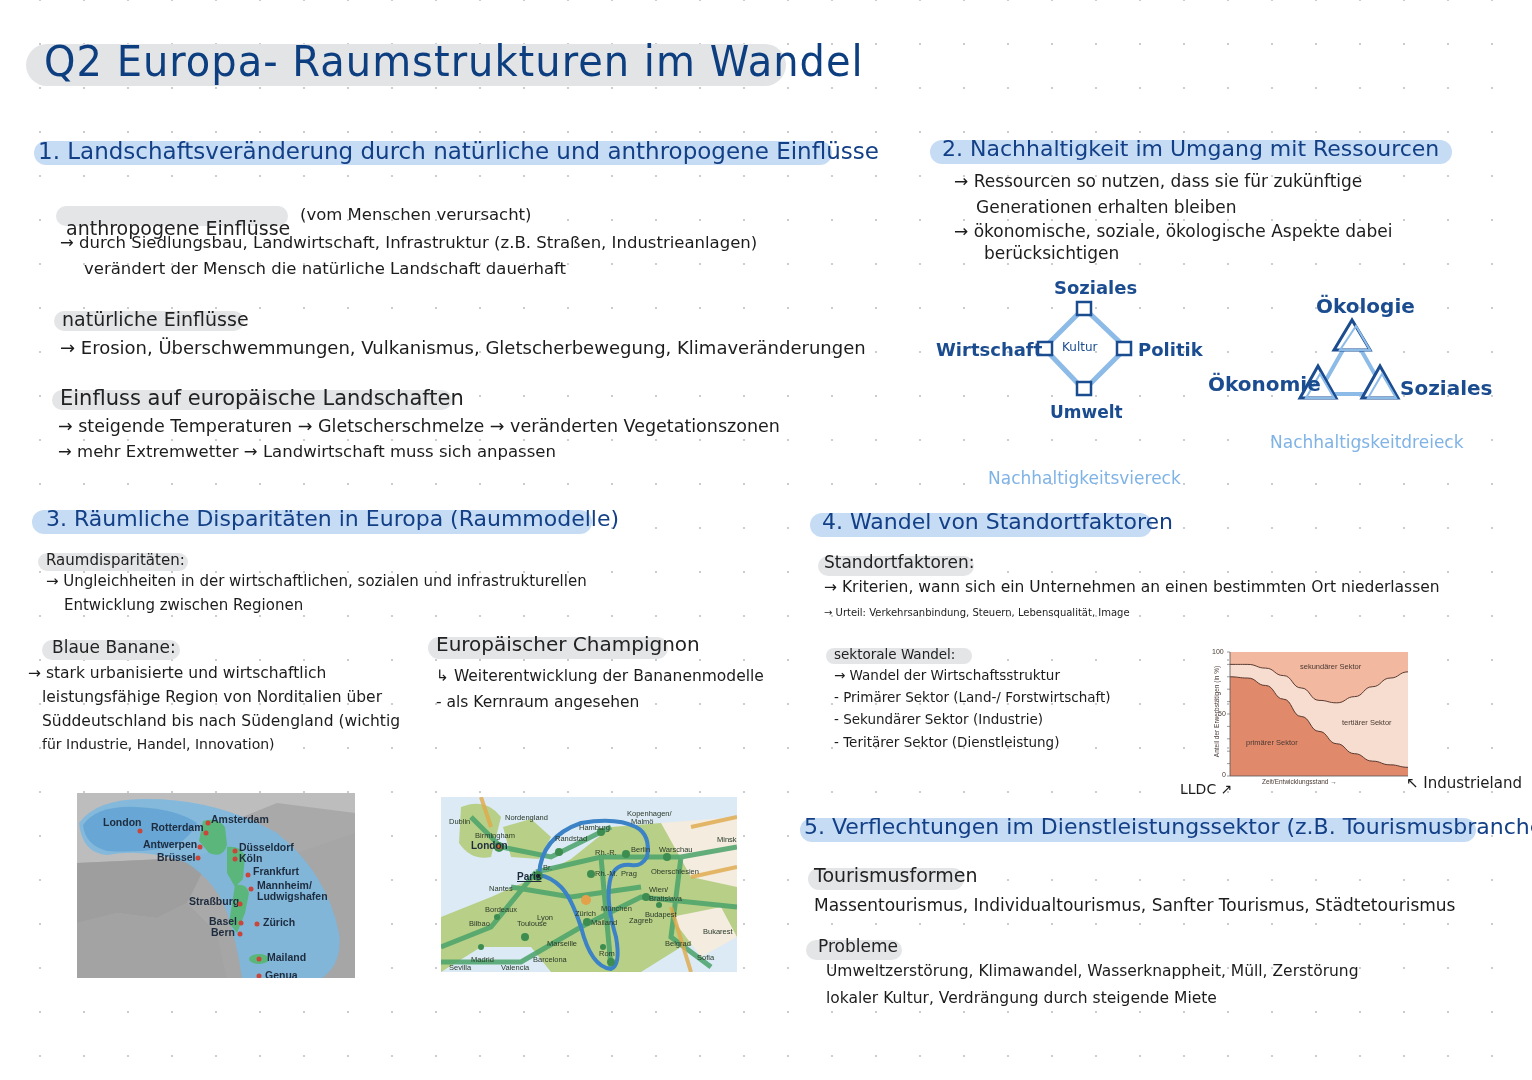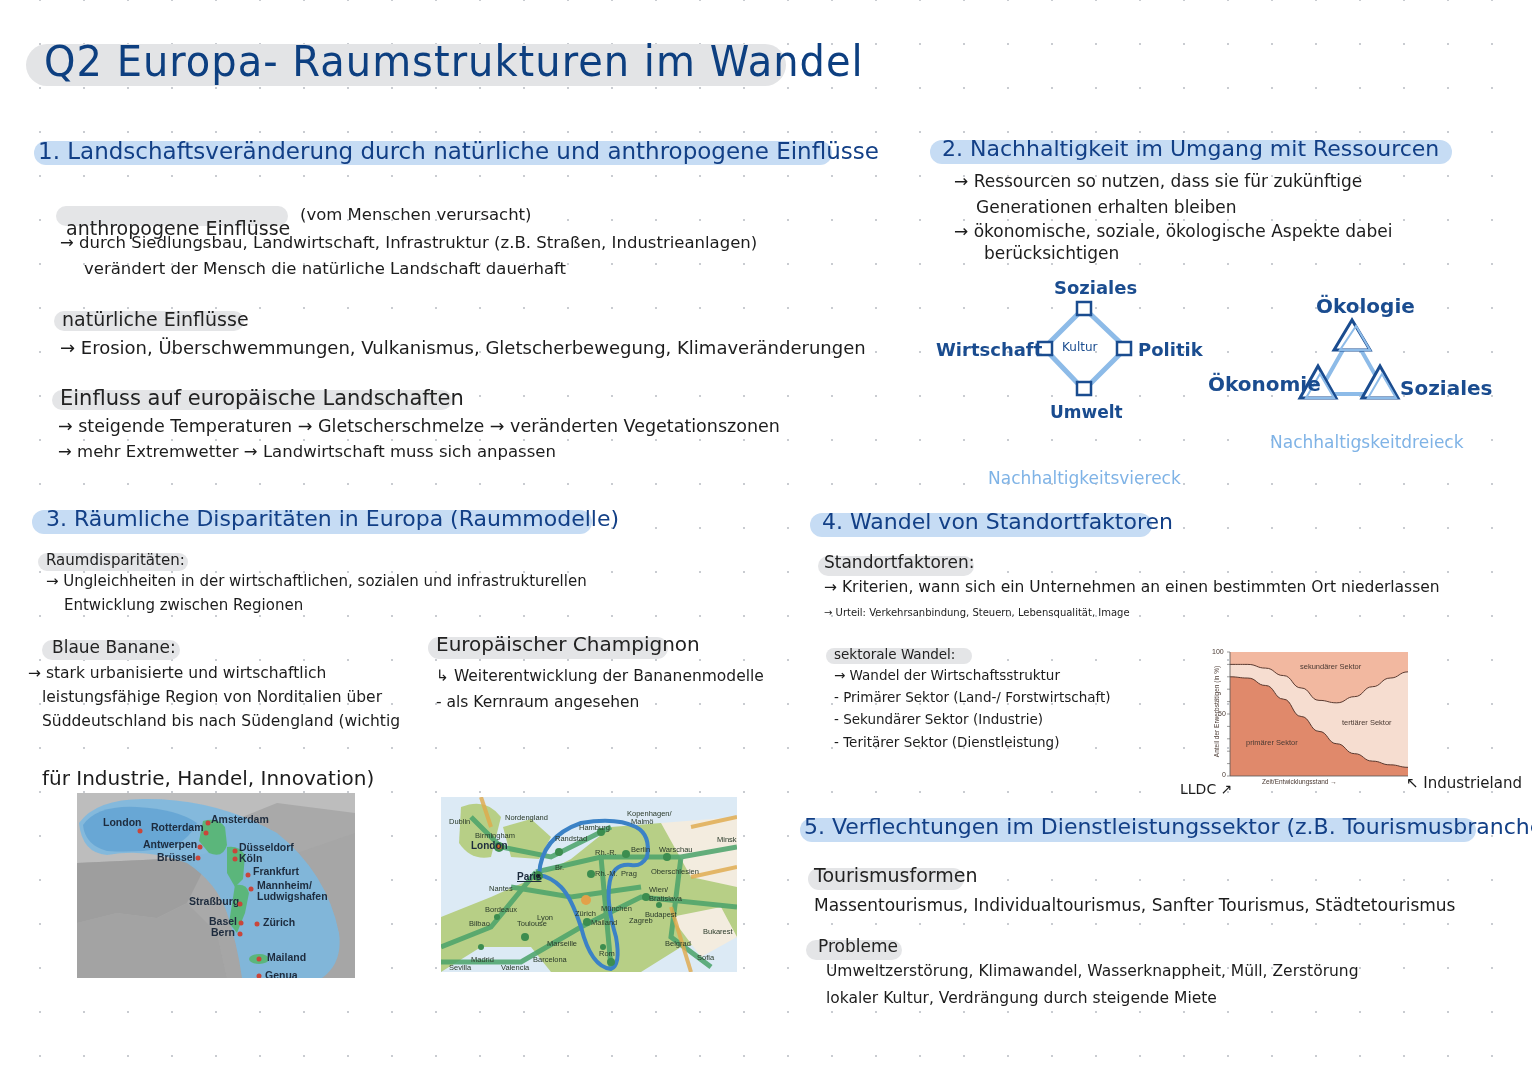--- a/index.html
+++ b/index.html
@@ -104,21 +104,21 @@
 <div class="abs sub-pill" style="left:38px; top:553px; width:150px; height:18px;"></div>
 <div class="abs sub-text" style="left:46px; top:551px; font-size:15px;">Raumdisparitäten:</div>
 <div class="abs body-text" style="left:46px; top:568px; font-size:15px;">→ Ungleichheiten in der wirtschaftlichen, sozialen und infrastrukturellen</div>
 <div class="abs body-text" style="left:64px; top:592px; font-size:15px;">Entwicklung zwischen Regionen</div>
 
 <div class="abs sub-pill" style="left:42px; top:640px; width:138px;"></div>
 <div class="abs sub-text" style="left:52px; top:637px; font-size:17px;">Blaue Banane:</div>
 <div class="abs body-text" style="left:28px; top:662px; font-size:15.5px; line-height:23px;">→ stark urbanisierte und wirtschaftlich</div>
 <div class="abs body-text" style="left:42px; top:686px; font-size:15.5px; line-height:23px;">leistungsfähige Region von Norditalien über</div>
 <div class="abs body-text" style="left:42px; top:710px; font-size:15.5px; line-height:23px;">Süddeutschland bis nach Südengland (wichtig</div>
-<div class="abs body-text" style="left:42px; top:733px; font-size:20px; line-height:23px;margin-top:34px;">für Industrie, Handel, Innovation)</div>
+<div class="abs body-text" style="left:42px; top:733px; font-size:14px; line-height:23px;">für Industrie, Handel, Innovation)</div>
 
 <div class="abs sub-pill" style="left:428px; top:637px; width:240px; height:22px;"></div>
 <div class="abs sub-text" style="left:436px; top:632px; font-size:20px;">Europäischer Champignon</div>
 <div class="abs body-text" style="left:436px; top:663px; font-size:15.5px;">↳ Weiterentwicklung der Bananenmodelle</div>
 <div class="abs body-text" style="left:436px; top:689px; font-size:15.5px;">- als Kernraum angesehen</div>
 
 <div class="abs map-box" style="left:77px; top:793px; width:278px; height:185px; background:#a9a9a9;">
   <svg width="278" height="185" style="position:absolute; left:0; top:0;">
 
     <path d="M0,0 L278,0 L278,20 L200,10 L150,30 L130,60 L110,65 L0,70 Z" fill="#bdbdbd"></path>
@@ -221,21 +221,21 @@
   <span class="map-label-small" style="left:34px; top:34px;">Birmingham</span>
   <span class="map-label" style="left:30px; top:43px; font-size:10px;">London</span>
   <span class="map-label-small" style="left:186px; top:12px;">Kopenhagen/</span>
   <span class="map-label-small" style="left:190px; top:20px;">Malmö</span>
   <span class="map-label-small" style="left:138px; top:26px;">Hamburg</span>
   <span class="map-label-small" style="left:114px; top:37px;">Randstad</span>
   <span class="map-label-small" style="left:130px; top:51px;padding-left:24px;">Rh.-R.</span>
   <span class="map-label-small" style="left:190px; top:48px;">Berlin</span>
   <span class="map-label-small" style="left:218px; top:48px;">Warschau</span>
   <span class="map-label-small" style="left:276px; top:38px;">Minsk</span>
-  <span class="map-label-small" style="left:114px; top:66px;">Br.</span>
+  <span class="map-label-small" style="left:102px; top:66px;">Br.</span>
   <span class="map-label" style="left:76px; top:74px; font-size:10px;text-decoration:underline;">Paris</span>
   <span class="map-label-small" style="left:154px; top:72px;">Rh.-M.</span>
   <span class="map-label-small" style="left:180px; top:72px;">Prag</span>
   <span class="map-label-small" style="left:210px; top:70px;">Oberschlesien</span>
   <span class="map-label-small" style="left:48px; top:87px;">Nantes</span>
   <span class="map-label-small" style="left:208px; top:88px;">Wien/</span>
   <span class="map-label-small" style="left:208px; top:97px;">Bratislava</span>
   <span class="map-label-small" style="left:44px; top:108px;">Bordeaux</span>
   <span class="map-label-small" style="left:96px; top:116px;">Lyon</span>
   <span class="map-label-small" style="left:134px; top:112px;">Zürich</span>

